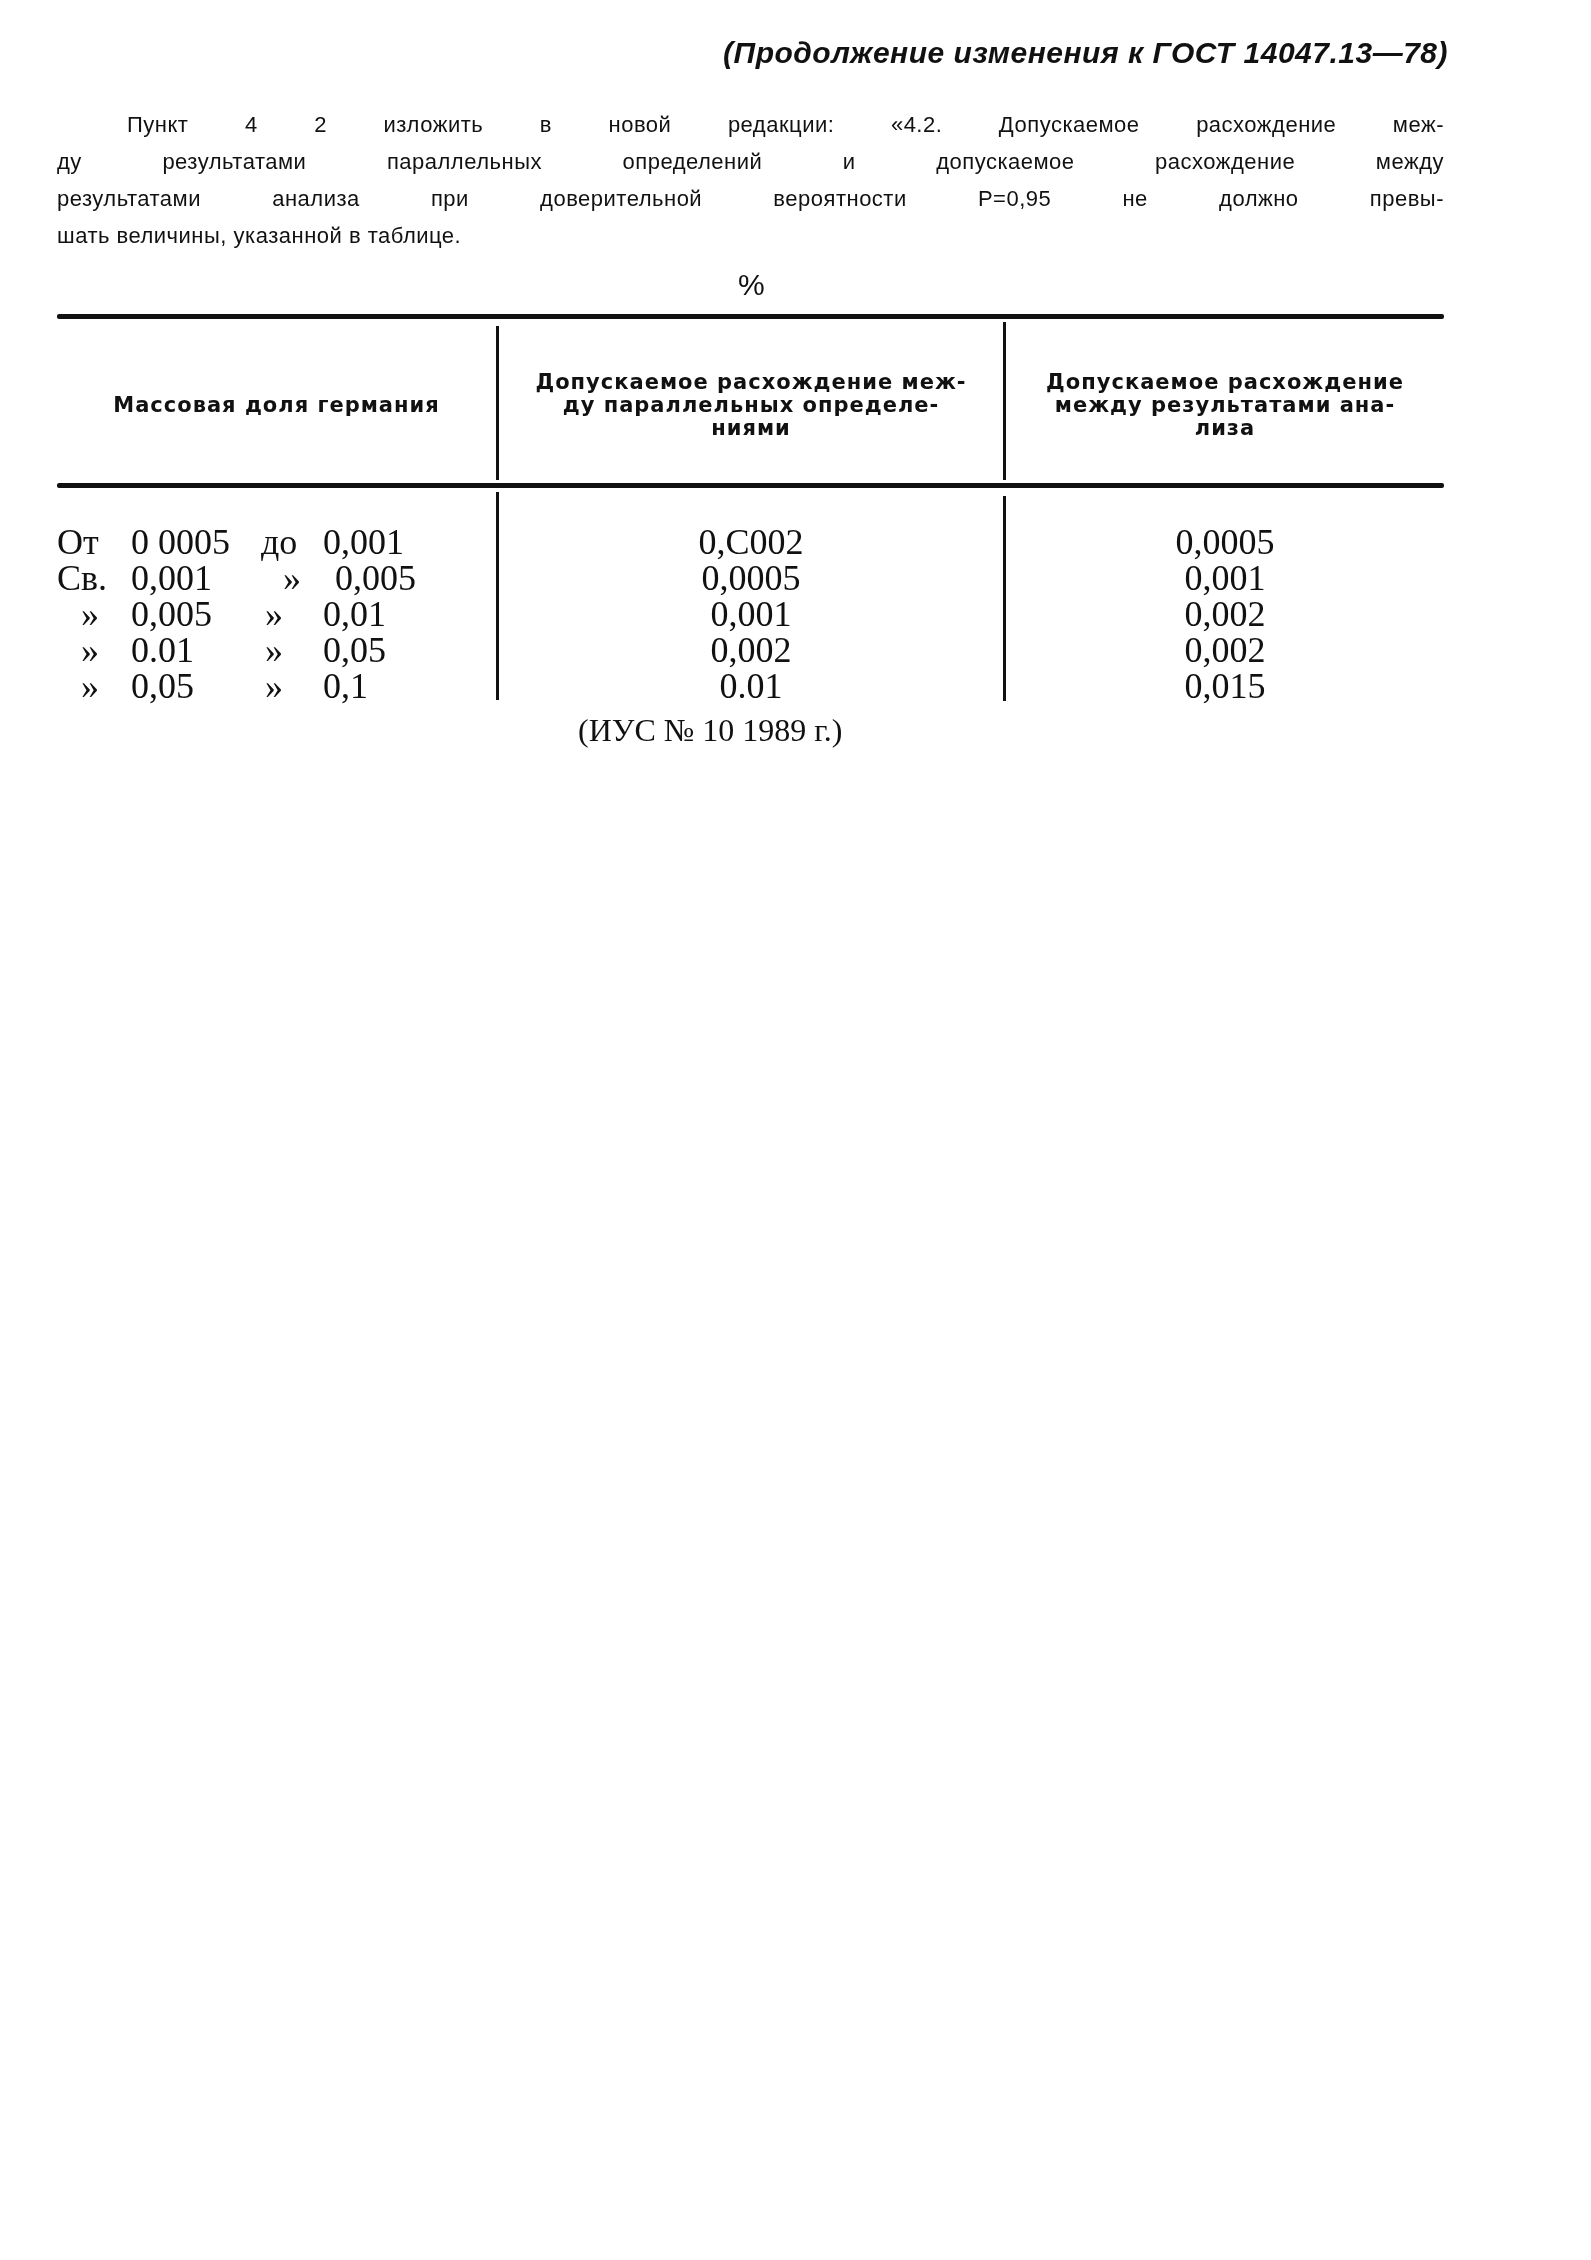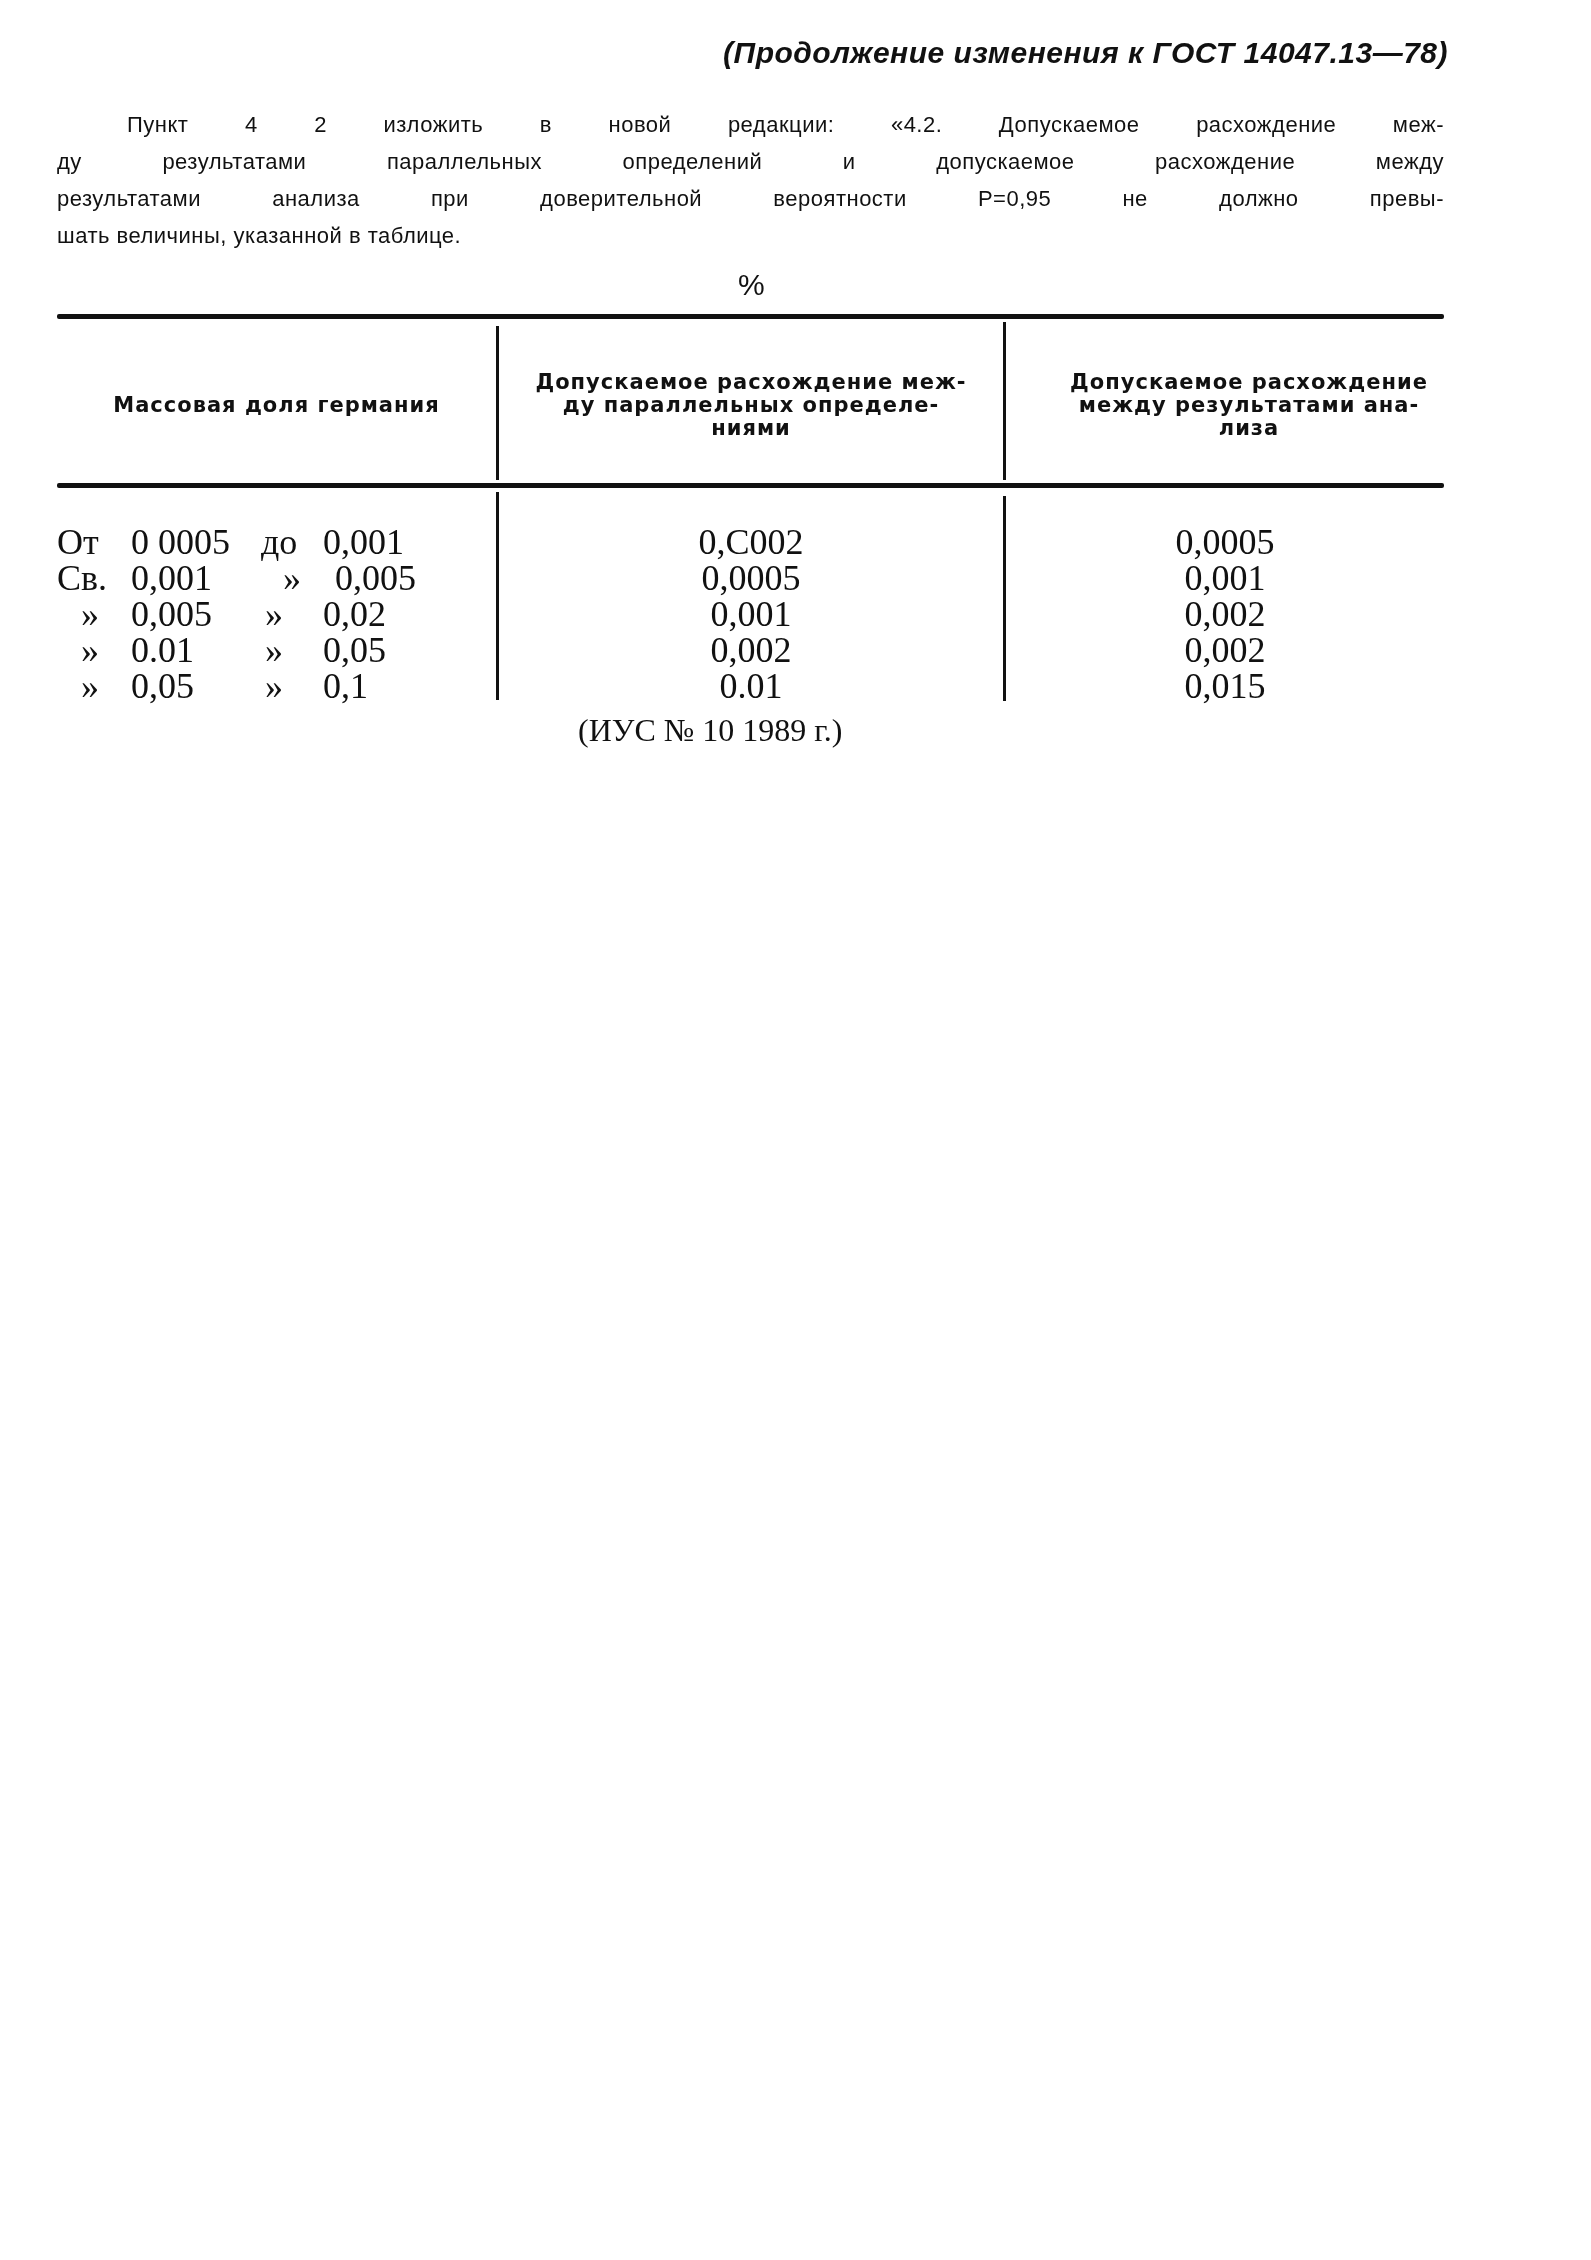--- a/index.html
+++ b/index.html
@@ -35,21 +35,21 @@
   .v1b { left: 496px; top: 492px; height: 208px; }
   .v2b { left: 1003px; top: 496px; height: 205px; }
 
   .hcell {
     position: absolute; top: 330px; height: 150px;
     display: flex; align-items: center; justify-content: center; text-align: center;
     font-family: "DejaVu Sans", sans-serif; font-weight: bold; font-size: 21px; line-height: 23px; letter-spacing: 1px;
   }
   .h1 { left: 57px; width: 439px; }
   .h2 { left: 499px; width: 504px; }
-  .h3 { left: 1006px; width: 438px; padding-left: 24px; }
+  .h3 { left: 1006px; width: 438px; }
   .hcell span { display: block; }
 
   .body-col { position: absolute; top: 524px; font-family: "Liberation Serif", serif; font-size: 36px; line-height: 36px; }
   .col1 { left: 57px; width: 430px; }
   .col2 { left: 499px; width: 504px; text-align: center; }
   .col3 { left: 1006px; width: 438px; text-align: center; }
   .row1 { white-space: pre; height: 36px; }
   .r-pre { display: inline-block; width: 74px; }
   .r-from { display: inline-block; width: 130px; }
   .r-conj { display: inline-block; width: 62px; }
@@ -97,21 +97,21 @@
   <div>
     <span>Допускаемое расхождение</span>
     <span>между результатами ана-</span>
     <span>лиза</span>
   </div>
 </div>
 
 <div class="body-col col1">
   <div class="row1"><span class="r-pre">От</span><span class="r-from">0 0005</span><span class="r-conj">до</span><span>0,001</span></div>
   <div class="row1"><span class="r-pre">Св.</span><span class="r-from">0,001</span><span class="r-conj" style="padding-left:22px;width:52px">»</span><span>0,005</span></div>
-  <div class="row1"><span class="r-pre" style="padding-left:24px;width:50px">»</span><span class="r-from">0,005</span><span class="r-conj" style="padding-left:4px;width:58px">»</span><span>0,02</span></div>
+  <div class="row1"><span class="r-pre" style="padding-left:24px;width:50px">»</span><span class="r-from">0,005</span><span class="r-conj" style="padding-left:4px;width:58px">»</span><span>0,01</span></div>
   <div class="row1"><span class="r-pre" style="padding-left:24px;width:50px">»</span><span class="r-from">0.01</span><span class="r-conj" style="padding-left:4px;width:58px">»</span><span>0,05</span></div>
   <div class="row1"><span class="r-pre" style="padding-left:24px;width:50px">»</span><span class="r-from">0,05</span><span class="r-conj" style="padding-left:4px;width:58px">»</span><span>0,1</span></div>
 </div>
 
 <div class="body-col col2">
   <div class="cell">0,С002</div>
   <div class="cell">0,0005</div>
   <div class="cell">0,001</div>
   <div class="cell">0,002</div>
   <div class="cell">0.01</div>

